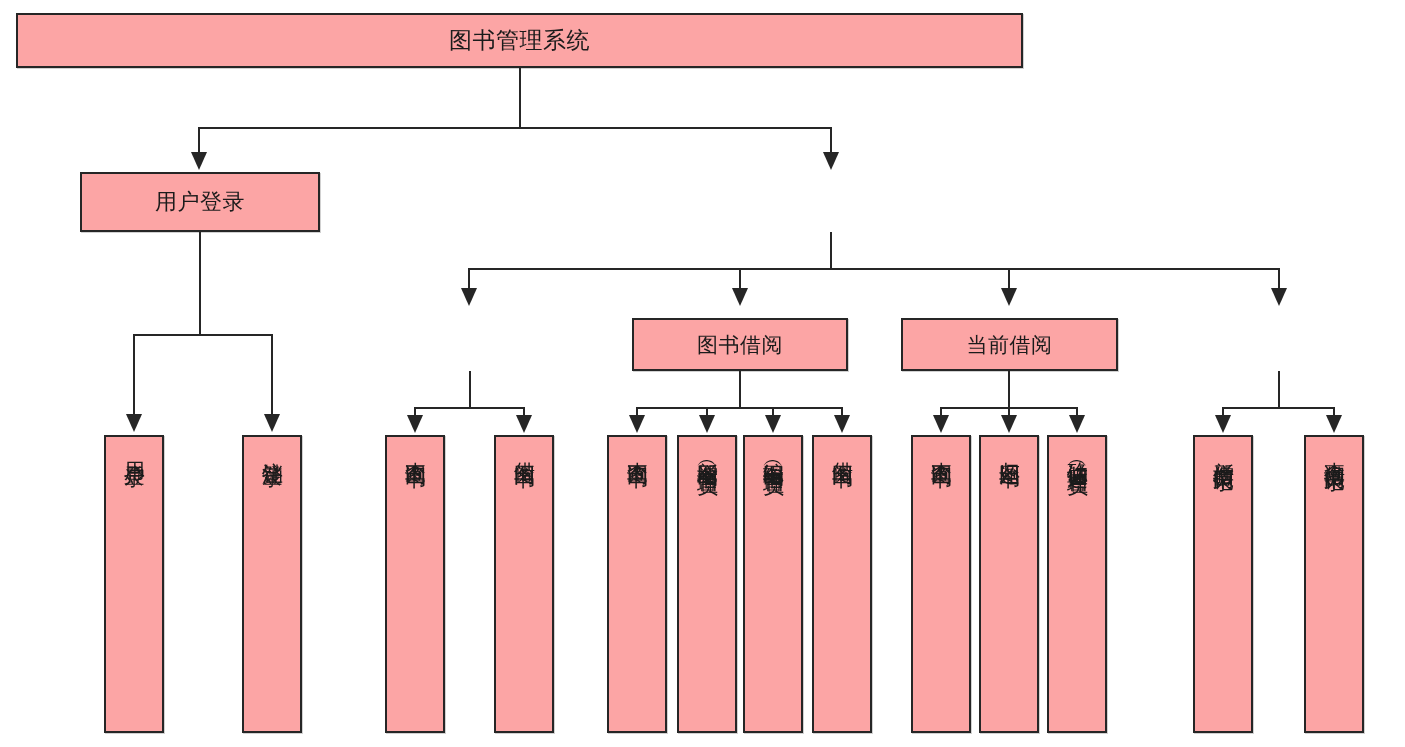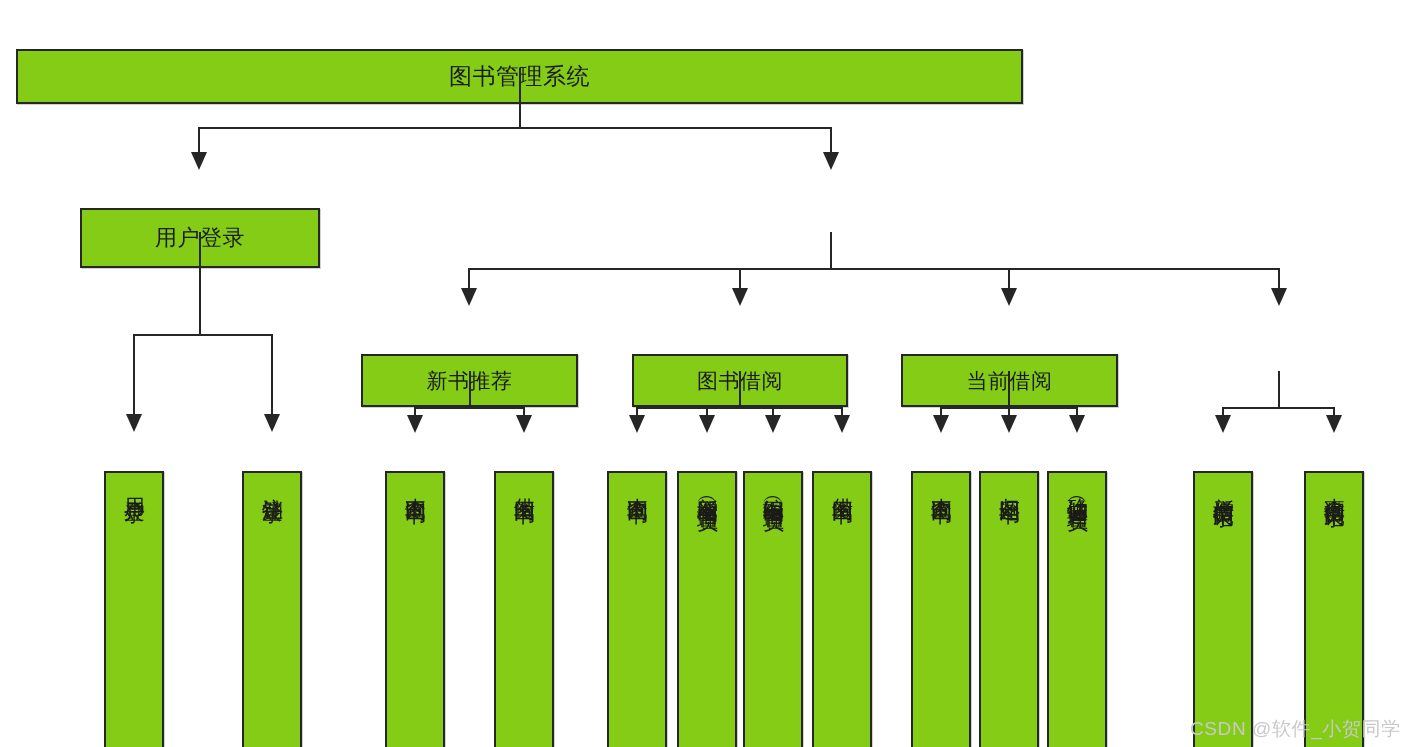--- a/index.html
+++ b/index.html
@@ -14,27 +14,26 @@
     position: relative;
     width: 1405px;
     height: 747px;
     background: #ffffff;
     overflow: hidden;
   }
   .node {
     position: absolute;
     box-sizing: border-box;
     border: 2px solid #262626;
-    background: #84cc16;
+    background: #fca5a5;
     display: flex;
     align-items: center;
     justify-content: center;
     color: #1b1b1b;
     box-shadow: 1px 1px 0 rgba(0,0,0,0.18);
-    margin-top: 36px;
   }
   .node .label {
     display: block;
     text-align: center;
     line-height: 1.12;
     letter-spacing: 0.5px;
   }
   .root {
     font-size: 23px;
   }
@@ -110,23 +109,20 @@
 
   <div class="vline" style="left:739px; top:268px; width:2px; height:22px;"></div>
   <div class="arrow" style="left:732px; top:288px;"></div>
 
   <div class="vline" style="left:1008px; top:268px; width:2px; height:22px;"></div>
   <div class="arrow" style="left:1001px; top:288px;"></div>
 
   <div class="vline" style="left:1278px; top:268px; width:2px; height:22px;"></div>
   <div class="arrow" style="left:1271px; top:288px;"></div>
 
-  <div class="node lvl3" style="left:361px; top:318px; width:217px; height:53px;">
-    <span class="label">新书推荐</span>
-  </div>
   <div class="node lvl3" style="left:632px; top:318px; width:216px; height:53px;">
     <span class="label">图书借阅</span>
   </div>
   <div class="node lvl3" style="left:901px; top:318px; width:217px; height:53px;">
     <span class="label">当前借阅</span>
   </div>
 
   <div class="vline" style="left:199px; top:232px; width:2px; height:103px;"></div>
   <div class="hline" style="left:133px; top:334px; width:140px; height:2px;"></div>
   <div class="vline" style="left:133px; top:334px; width:2px; height:82px;"></div>
@@ -205,15 +201,14 @@
   <div class="vline" style="left:1333px; top:407px; width:2px; height:10px;"></div>
   <div class="arrow" style="left:1326px; top:415px;"></div>
 
   <div class="node leaf" style="left:1193px; top:435px; width:60px; height:298px;">
     <span class="label">新增借阅记录</span>
   </div>
   <div class="node leaf" style="left:1304px; top:435px; width:60px; height:298px;">
     <span class="label">查询借阅记录</span>
   </div>
 
-  <div class="watermark" style="left:1190px; top:716px;">CSDN @软件_小贺同学</div>
 
 </div>
 
 </body></html>

